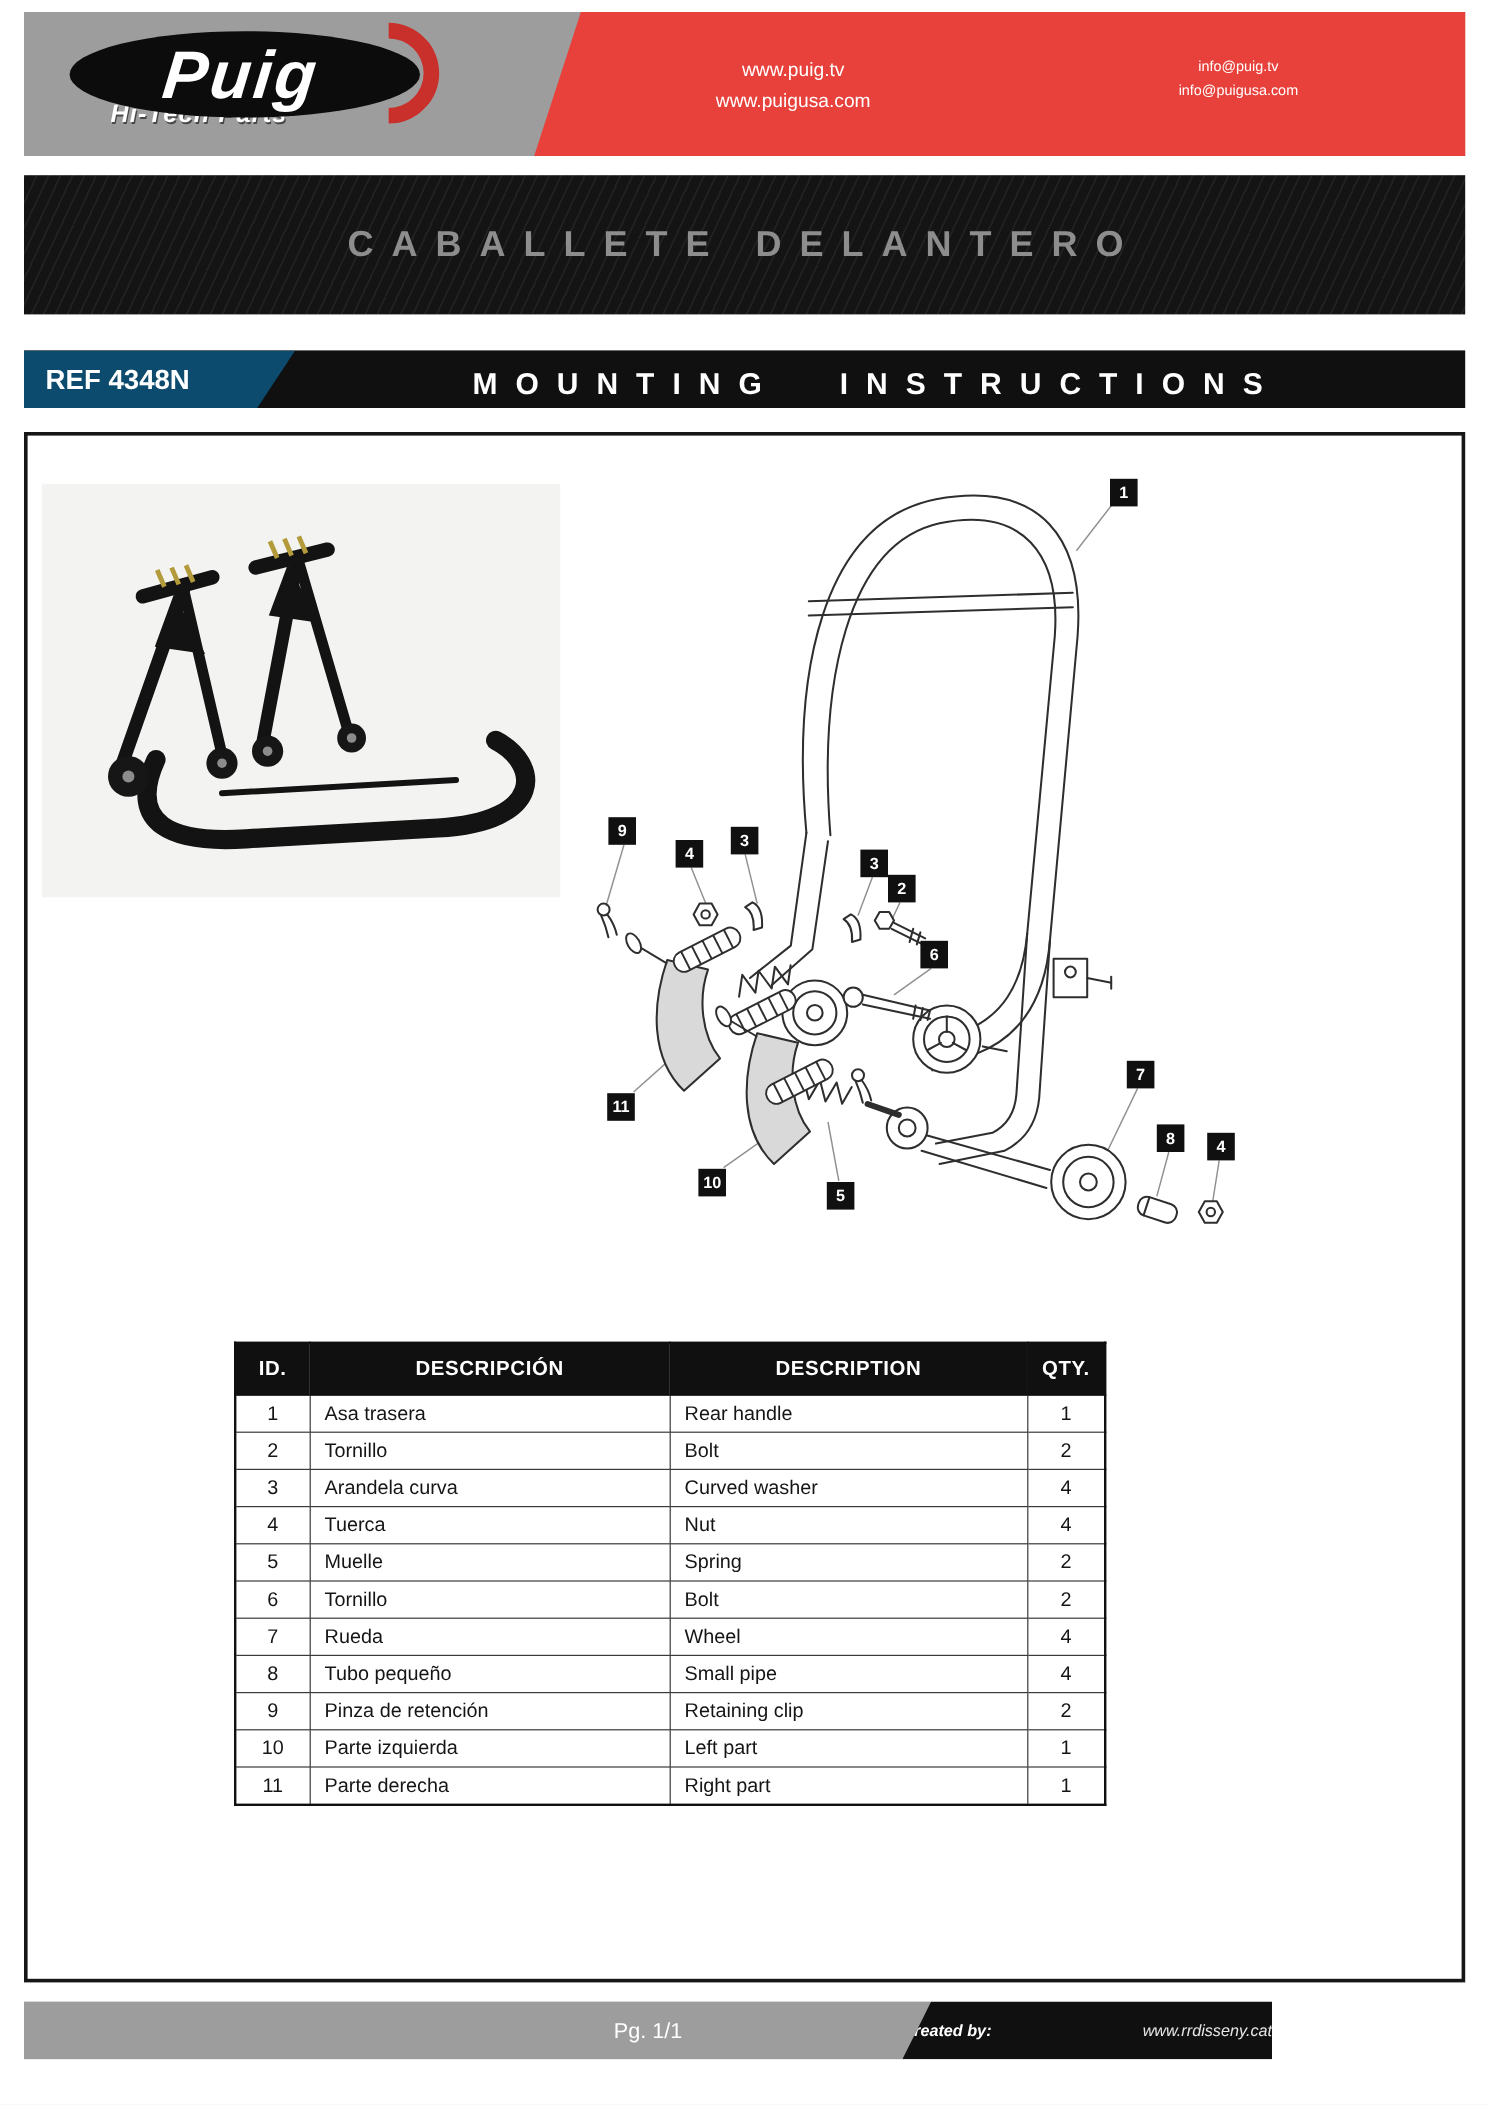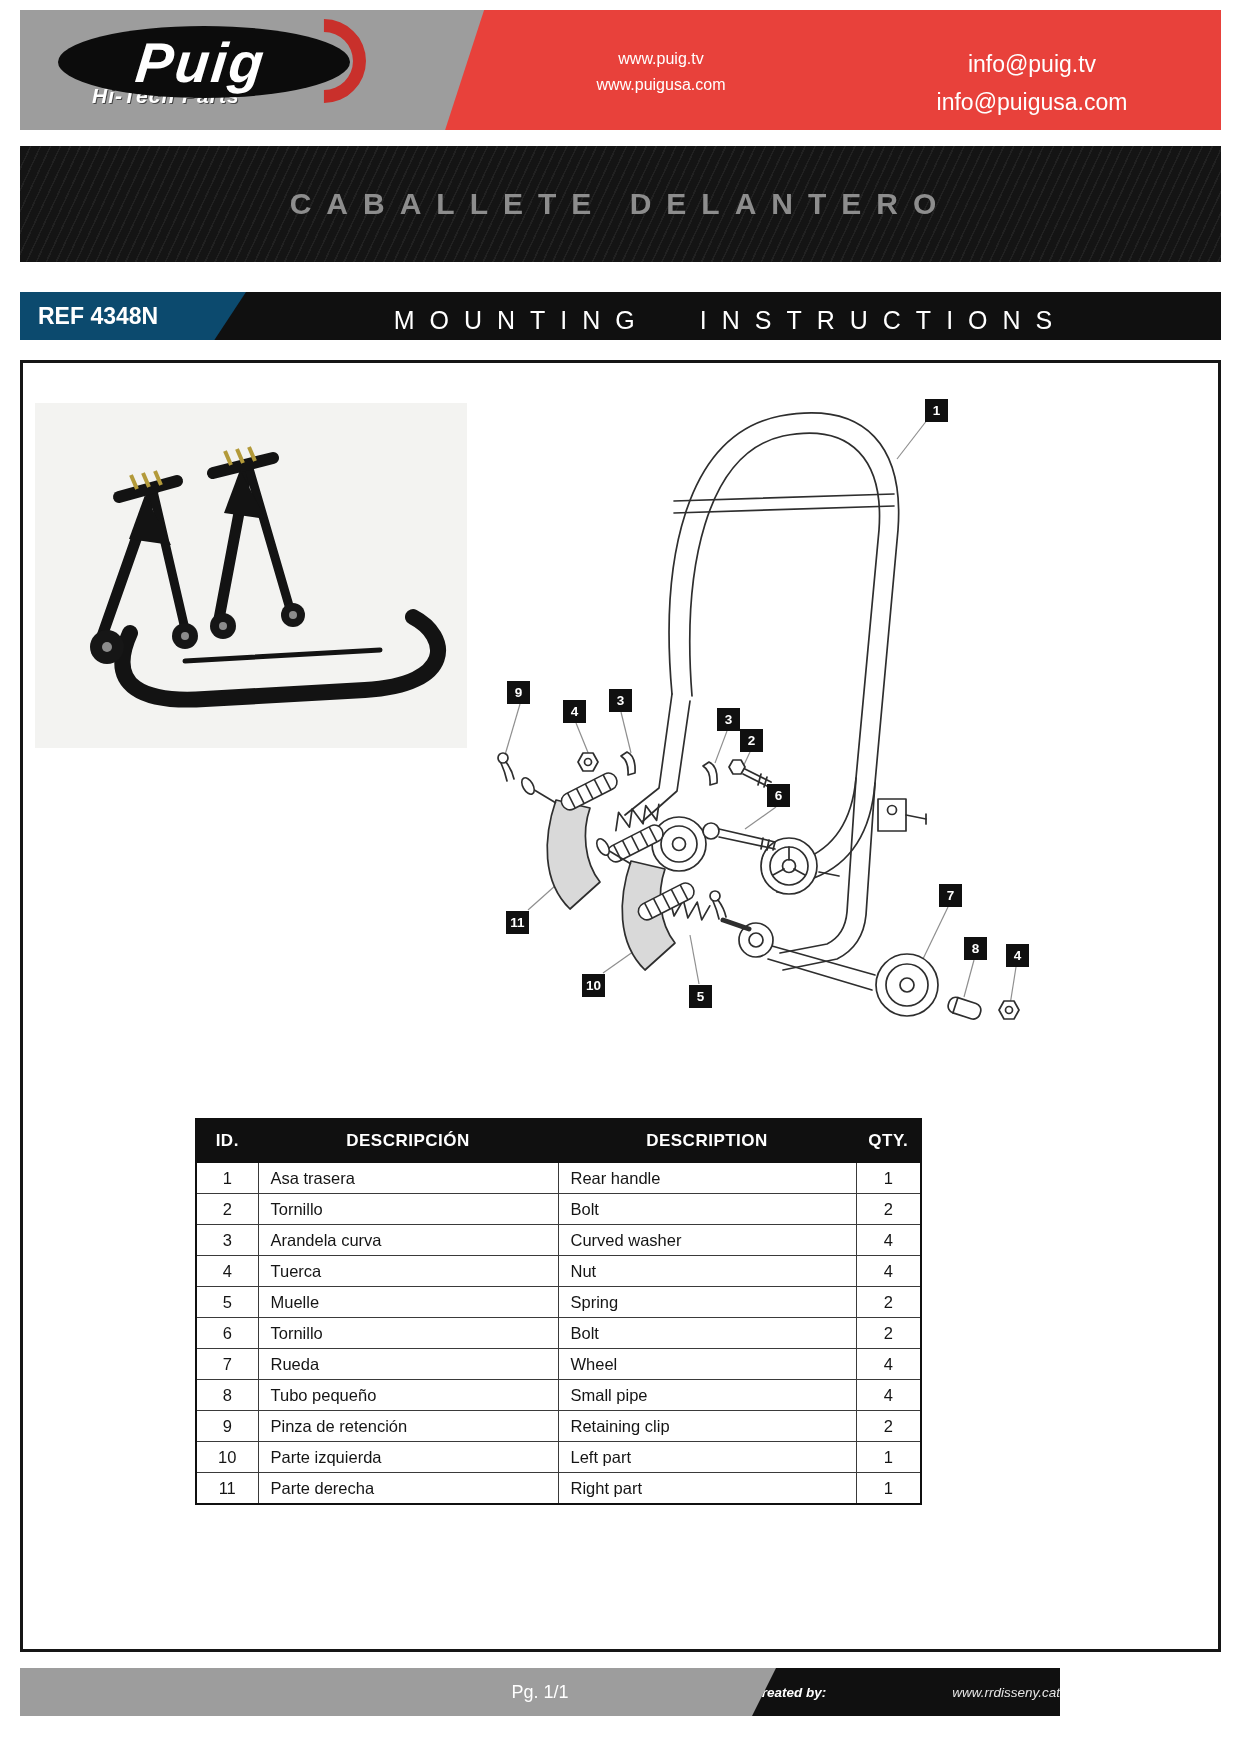--- a/index.html
+++ b/index.html
@@ -16,35 +16,35 @@
   .logo-oval::after{content:"";position:absolute;right:-16px;top:-7px;width:58px;height:58px;
              border:13px solid transparent;border-right-color:#c9302b;border-bottom-color:#c9302b;
              border-radius:50%;transform:rotate(-45deg);}
   .logo-text{color:#ffffff;font-size:56px;font-weight:bold;font-style:italic;letter-spacing:2px;
              padding-right:6px;transform:skewX(-6deg);}
   .logo-tagline{color:#ffffff;font-size:21px;font-weight:bold;font-style:italic;letter-spacing:1px;
              margin:-14px 0 0 34px;text-shadow:1px 1px 0 rgba(0,0,0,.55);}
   .header-websites{position:absolute;left:506px;top:36px;width:270px;text-align:center;color:#ffffff;
              font-size:16px;line-height:1.65;z-index:2;}
   .header-emails{position:absolute;right:44px;top:36px;width:290px;text-align:center;color:#ffffff;
-             font-size:23px;line-height:1.65;z-index:2;}
+             font-size:12px;line-height:1.65;z-index:2;}
 
   
   .title-banner{position:absolute;left:20px;top:146px;width:1201px;height:116px;background:#141414;
              background-image:repeating-linear-gradient(115deg,rgba(255,255,255,0.055) 0 1.5px,transparent 1.5px 9px);
              display:flex;align-items:center;justify-content:center;gap:7px;}
   .banner-line{color:#8d8d8d;font-size:30px;font-weight:bold;letter-spacing:15px;white-space:nowrap;}
 
   
   .ref-bar{position:absolute;left:20px;top:292px;width:1201px;height:48px;background:#101010;}
   .ref-red{position:absolute;left:0;top:0;width:226px;height:48px;background:#0c4a6e;
              clip-path:polygon(0 0,100% 0,86% 100%,0 100%);color:#ffffff;font-size:23px;font-weight:bold;
              line-height:48px;padding-left:18px;box-sizing:border-box;}
   .ref-title{position:absolute;left:232px;right:12px;top:0;height:56px;color:#ffffff;font-size:25px;
-             font-weight:normal;letter-spacing:15px;word-spacing:28px;display:flex;align-items:center;
+             font-weight:bold;letter-spacing:15px;word-spacing:28px;display:flex;align-items:center;
              justify-content:center;white-space:nowrap;}
 
   
   .main-box{position:absolute;left:20px;top:360px;width:1201px;height:1292px;border:3px solid #161616;
              background:#ffffff;box-sizing:border-box;}
   .photo{position:absolute;left:12px;top:40px;width:432px;height:345px;}
   .diagram{position:absolute;left:0;top:0;width:1195px;height:1286px;}
   .dlabel{position:absolute;width:23px;height:23px;background:#101010;color:#ffffff;font-size:13.5px;
              font-weight:bold;display:flex;align-items:center;justify-content:center;z-index:3;}
 

